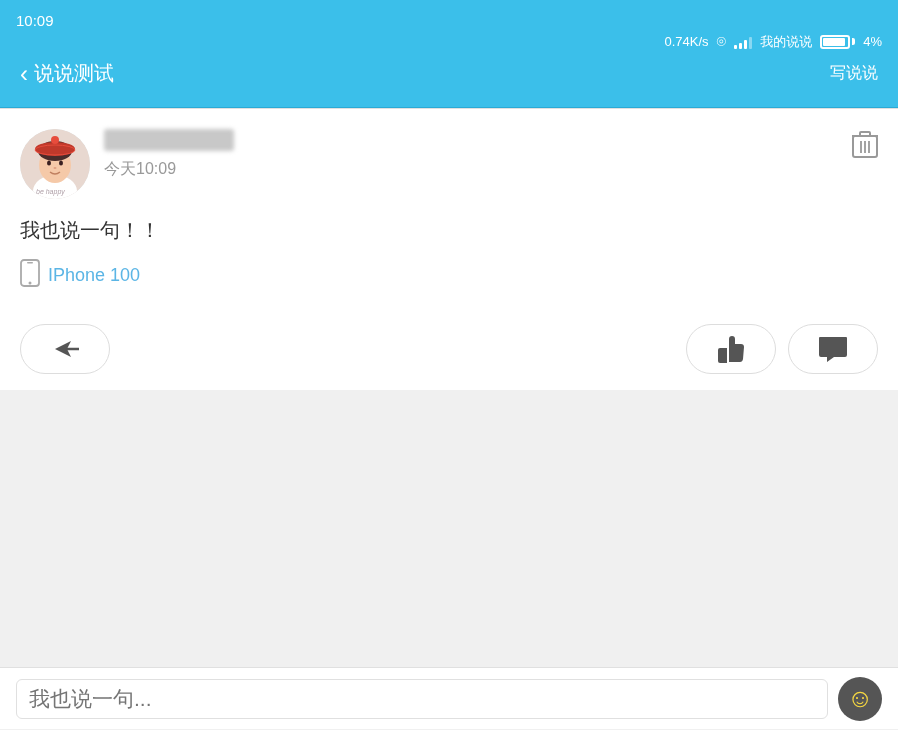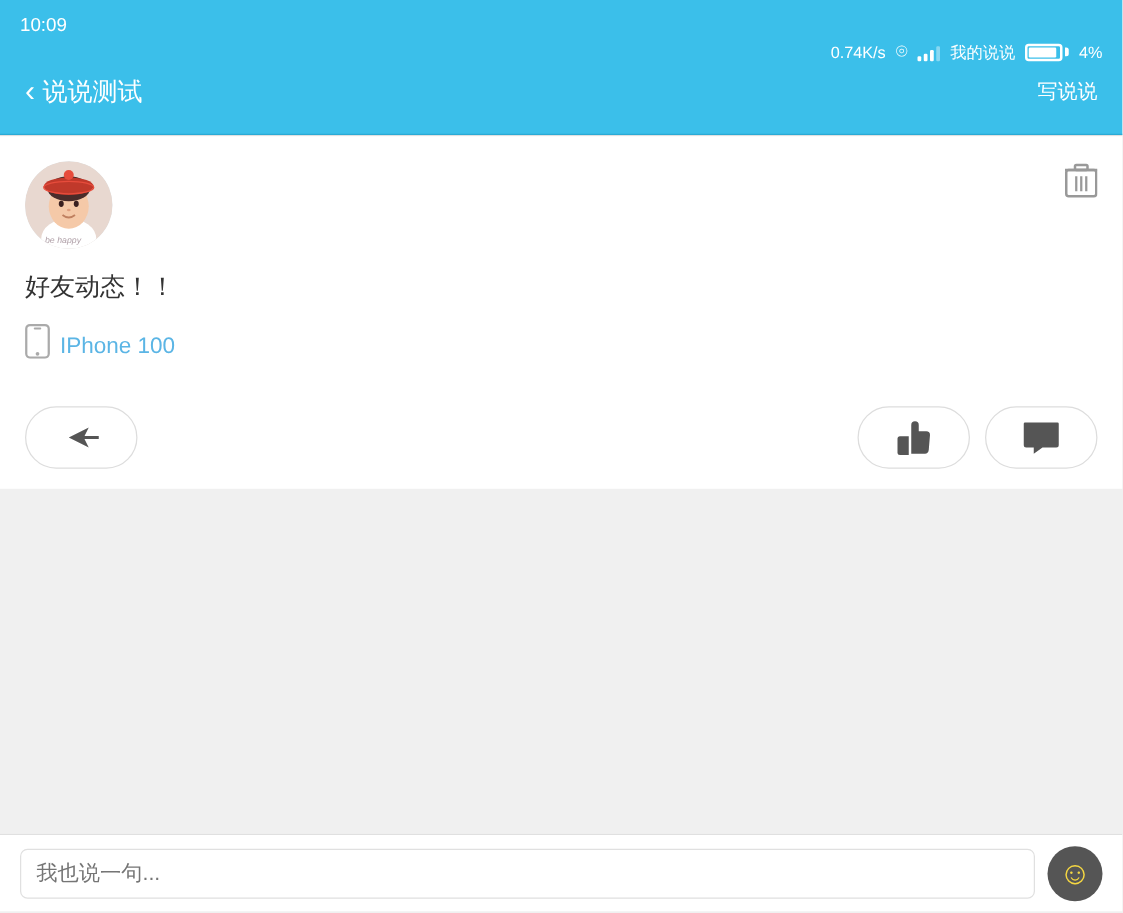--- a/index.html
+++ b/index.html
@@ -235,21 +235,21 @@
       align-items: center;
       padding: 0 16px;
       gap: 10px;
     }
     .comment-input {
       flex: 1;
       height: 40px;
       border: 1.5px solid #e0e0e0;
       border-radius: 6px;
       padding: 0 12px;
-      font-size: 17px;
+      font-size: 21px;
       color: #aaa;
       background: white;
       outline: none;
       line-height: 40px;
     }
     .emoji-btn {
       width: 44px;
       height: 44px;
       border-radius: 50%;
       background: #555;
@@ -326,35 +326,39 @@
 
           <circle cx="35" cy="11" r="4" fill="#e74c3c"></circle>
 
           <ellipse cx="29" cy="34" rx="2" ry="2.5" fill="#3a2020"></ellipse>
           <ellipse cx="41" cy="34" rx="2" ry="2.5" fill="#3a2020"></ellipse>
 
           <ellipse cx="35" cy="39" rx="1.5" ry="1" fill="#e0a080"></ellipse>
 
           <path d="M30 43 Q35 47 40 43" stroke="#c08060" stroke-width="1.5" fill="none"></path>
         </svg>
+      </div>
+      <div class="user-info">
+        <div class="username-blur"></div>
+        <span class="post-time">今天10:09</span>
       </div>
       <div class="delete-icon">
         
         <svg width="26" height="30" viewBox="0 0 26 30" fill="none">
           <rect x="1" y="7" width="24" height="21" rx="2" stroke="#999" stroke-width="2" fill="none"></rect>
           <rect x="8" y="3" width="10" height="4" rx="1" stroke="#999" stroke-width="2" fill="none"></rect>
           <line x1="0" y1="7" x2="26" y2="7" stroke="#999" stroke-width="2"></line>
           <line x1="9" y1="12" x2="9" y2="24" stroke="#999" stroke-width="1.8"></line>
           <line x1="13" y1="12" x2="13" y2="24" stroke="#999" stroke-width="1.8"></line>
           <line x1="17" y1="12" x2="17" y2="24" stroke="#999" stroke-width="1.8"></line>
         </svg>
       </div>
     </div>
 
-    <div class="post-content">好友动态！！</div>
+    <div class="post-content">我也说一句！！</div>
 
     <div class="device-tag">
       <span class="phone-icon">
         <svg width="20" height="28" viewBox="0 0 20 28" fill="none">
           <rect x="1" y="1" width="18" height="26" rx="3" stroke="#aaa" stroke-width="1.8" fill="none"></rect>
           <rect x="7" y="3" width="6" height="1.5" rx="0.75" fill="#aaa"></rect>
           <circle cx="10" cy="24" r="1.5" fill="#aaa"></circle>
         </svg>
       </span>
       <span class="device-name">IPhone 100</span>

